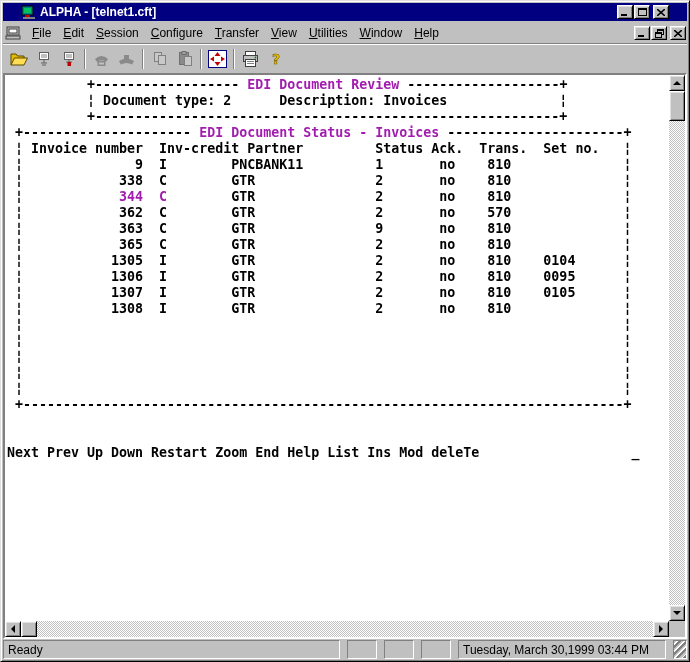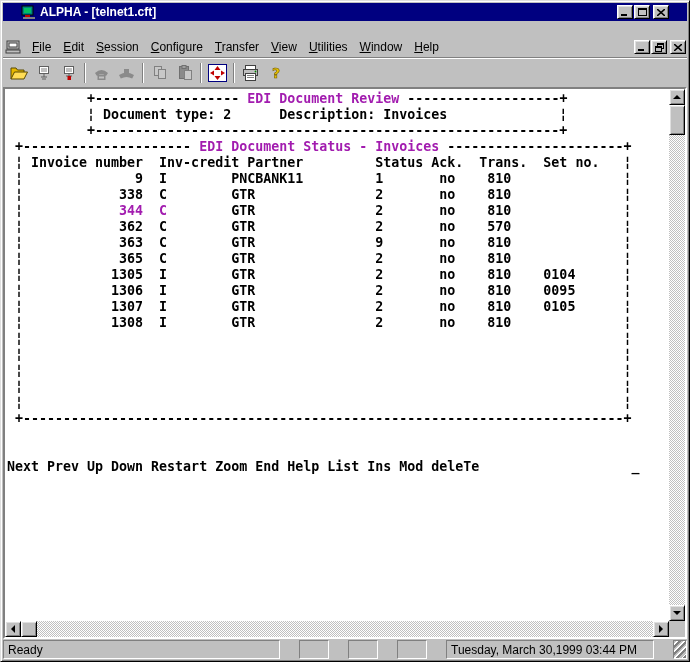--- a/index.html
+++ b/index.html
@@ -13,21 +13,21 @@
   }
   
   .titlebar{height:18px;background:#000080;display:flex;align-items:center;padding:0 18px;flex:none;}
   .title-text{color:#fff;font-size:12px;font-weight:bold;flex:1;margin-left:3px;white-space:nowrap;overflow:hidden;}
   .tbtn{width:16px;height:14px;background:#c0c0c0;border:1px solid;border-color:#fff #000 #000 #fff;
         box-shadow:inset 1px 1px 0 #dfdfdf, inset -1px -1px 0 #808080;
         display:flex;align-items:center;justify-content:center;margin-left:1px;padding:0;}
   .tbtn svg{display:block;}
   .gap2{margin-left:3px;}
   
-  .menubar{height:18px;display:flex;align-items:center;padding:0 1px;margin-top:17px;flex:none;}
+  .menubar{height:18px;display:flex;align-items:center;padding:0 1px;margin-top:3px;flex:none;}
   .menu-item{font-size:12px;color:#000;padding:1px 6px;white-space:nowrap;}
   .menu-item u{text-decoration:underline;}
   .mdi-buttons{margin-left:auto;display:flex;}
   .menu-sep{flex:none;height:2px;border-top:1px solid #808080;border-bottom:1px solid #fff;margin:1px 0 0 0;}
   
   .toolbar{height:28px;display:flex;align-items:center;padding:2px 3px;flex:none;}
   .tool-btn{width:25px;height:23px;display:flex;align-items:center;justify-content:center;background:transparent;border:1px solid transparent;padding:0;}
   .tool-sep{width:2px;height:20px;border-left:1px solid #808080;border-right:1px solid #fff;margin:0 3px;}
   
   .client{flex:1;position:relative;background:#fff;
@@ -46,21 +46,21 @@
   .sb-thumb{position:absolute;background:#c0c0c0;border:1px solid;border-color:#fff #000 #000 #fff;
     box-shadow:inset 1px 1px 0 #dfdfdf, inset -1px -1px 0 #808080;}
   .v-up{top:0;left:0;} .v-down{bottom:0;left:0;} .v-thumb{top:16px;left:0;width:16px;height:30px;}
   .h-left{left:0;top:0;} .h-right{right:0;top:0;} .h-thumb{left:16px;top:0;width:16px;height:16px;}
   .arr{width:0;height:0;}
   .arr-up{border-left:4px solid transparent;border-right:4px solid transparent;border-bottom:4px solid #000;}
   .arr-down{border-left:4px solid transparent;border-right:4px solid transparent;border-top:4px solid #000;}
   .arr-left{border-top:4px solid transparent;border-bottom:4px solid transparent;border-right:4px solid #000;}
   .arr-right{border-top:4px solid transparent;border-bottom:4px solid transparent;border-left:4px solid #000;}
   
-  .statusbar{height:20px;display:flex;gap:19px;align-items:stretch;font-size:12px;color:#000;flex:none;padding-top:1px;}
+  .statusbar{height:20px;display:flex;gap:7px;align-items:stretch;font-size:12px;color:#000;flex:none;padding-top:1px;}
   .panel{border:1px solid;border-color:#808080 #fff #fff #808080;display:flex;align-items:center;padding:0 4px;white-space:nowrap;overflow:hidden;}
   .p-ready{flex:1;}
   .p-small{width:30px;flex:none;}
   .p-date{width:208px;flex:none;text-align:right;}
   .grip{width:14px;flex:none;background:repeating-linear-gradient(135deg,#c0c0c0 0 2px,#ffffff 2px 3px,#808080 3px 5px);}
 </style>
 </head>
 <body>
 
 <div class="window">

